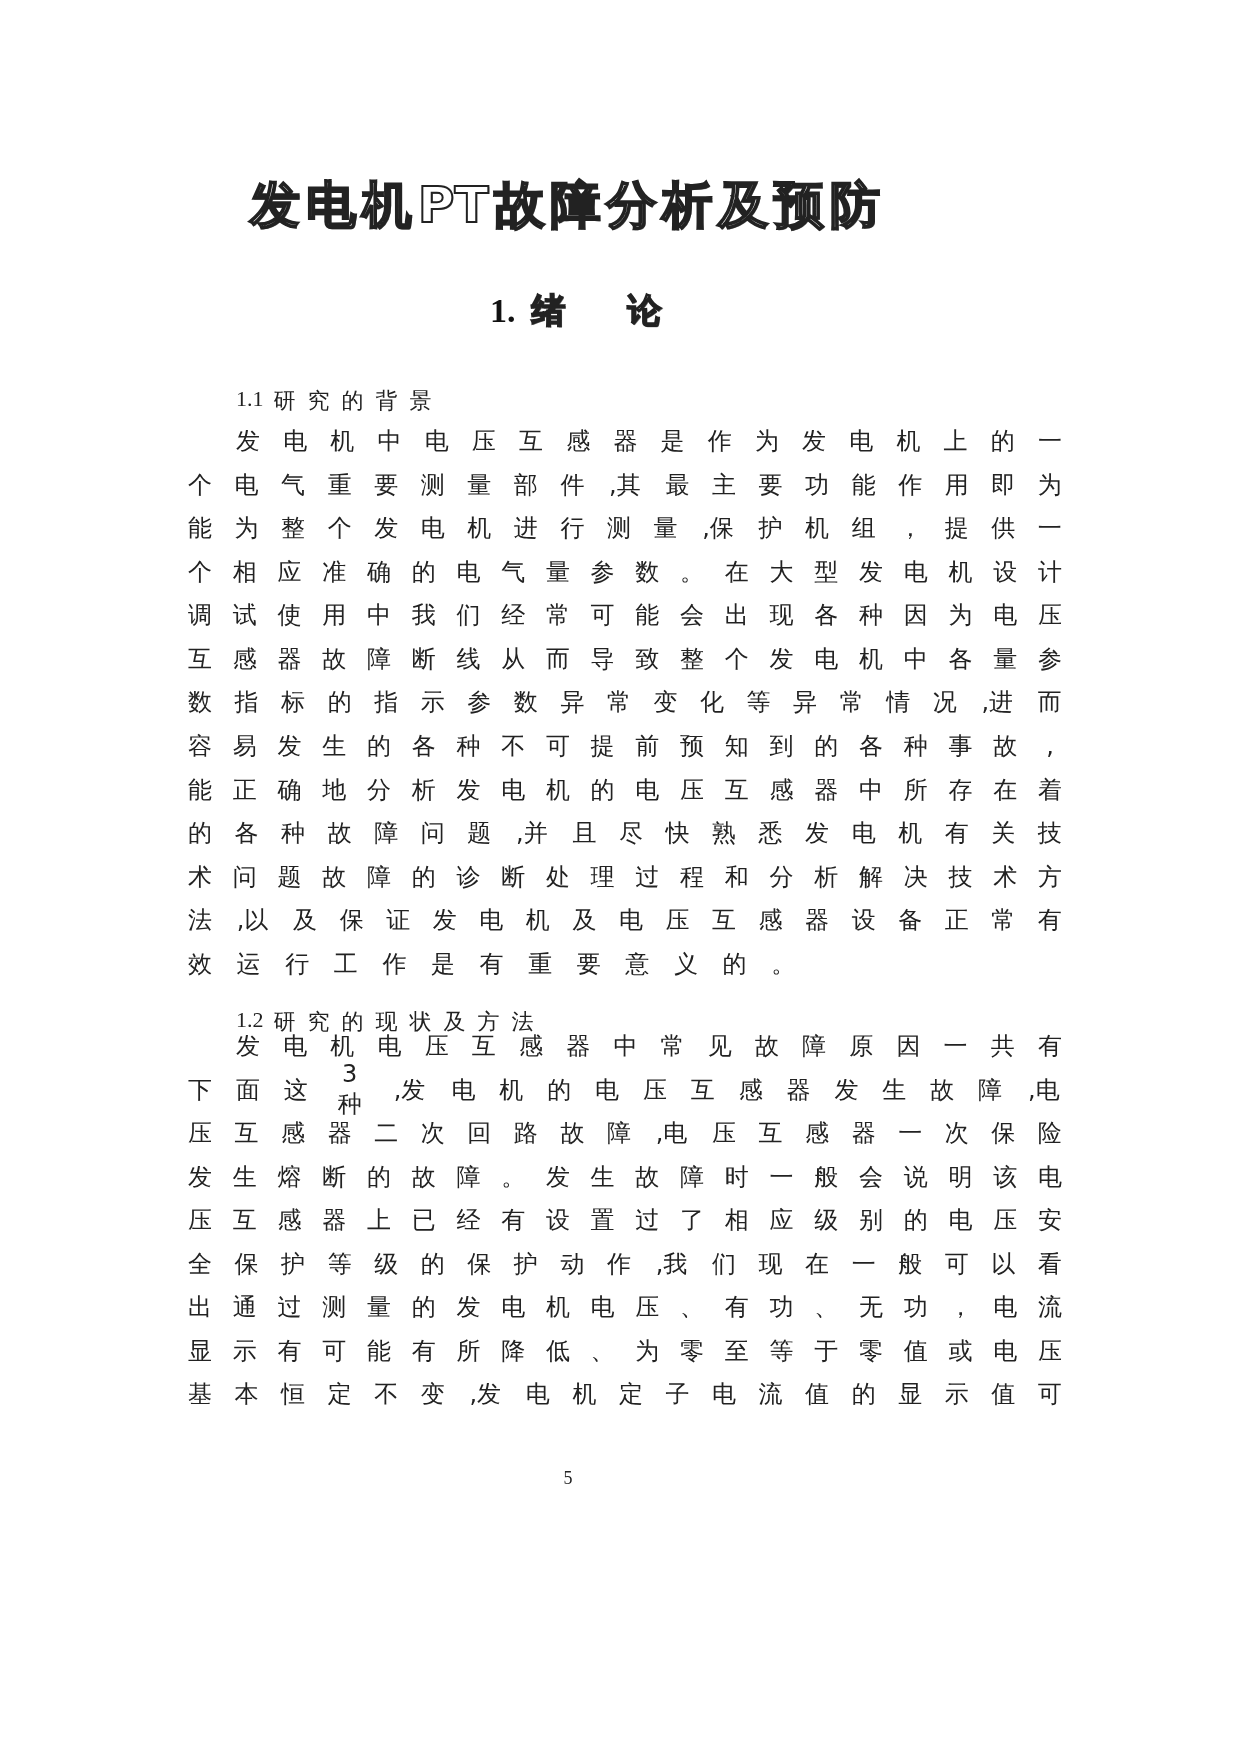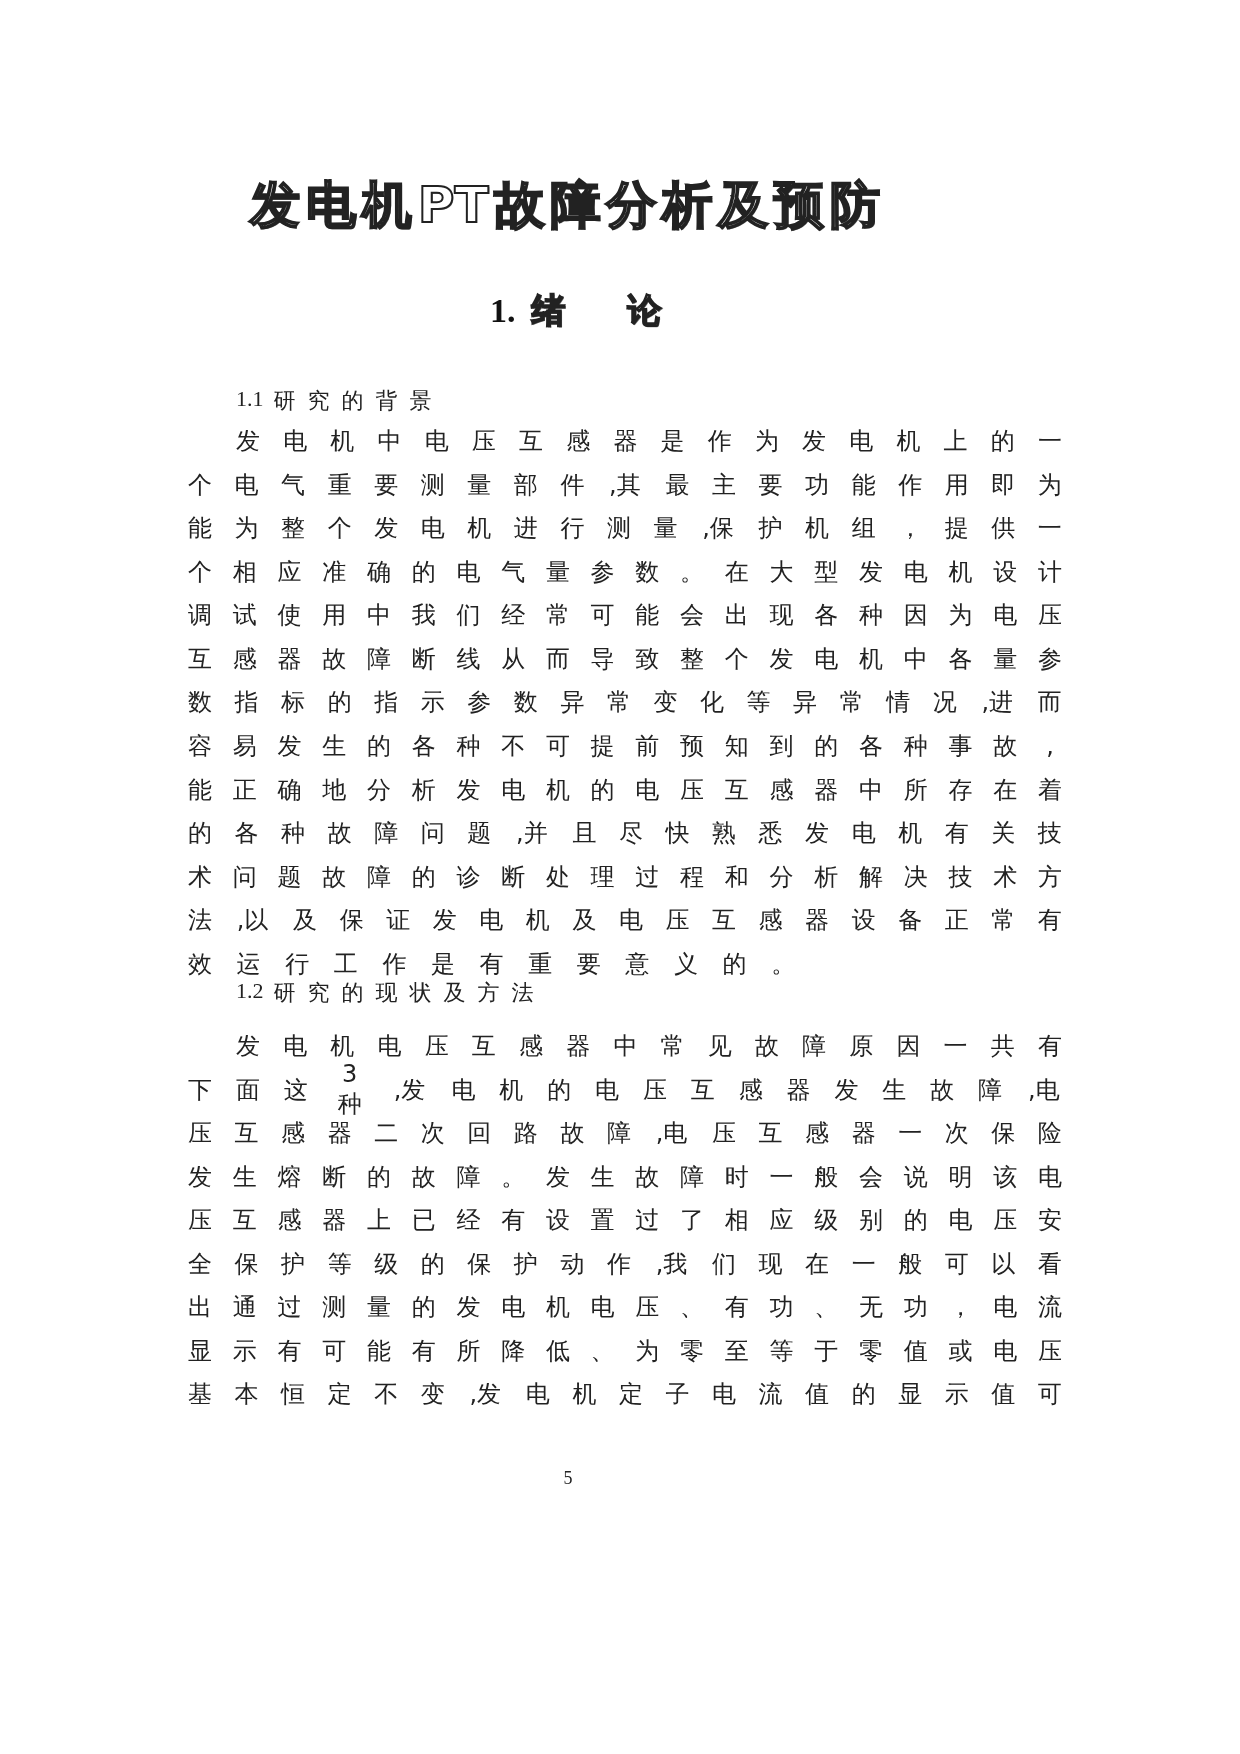--- a/index.html
+++ b/index.html
@@ -330,21 +330,21 @@
         <span>有</span>
         <span>重</span>
         <span>要</span>
         <span>意</span>
         <span>义</span>
         <span>的</span>
         <span>。</span>
       </div>
     </div>
 
-  <div class="heading" style="top:978px" id="h12">
+  <div class="heading" style="top:1007px" id="h12">
       <span class="hn">1.2</span>
       <span class="hc">研</span>
       <span class="hc">究</span>
       <span class="hc">的</span>
       <span class="hc">现</span>
       <span class="hc">状</span>
       <span class="hc">及</span>
       <span class="hc">方</span>
       <span class="hc">法</span>
     </div>

